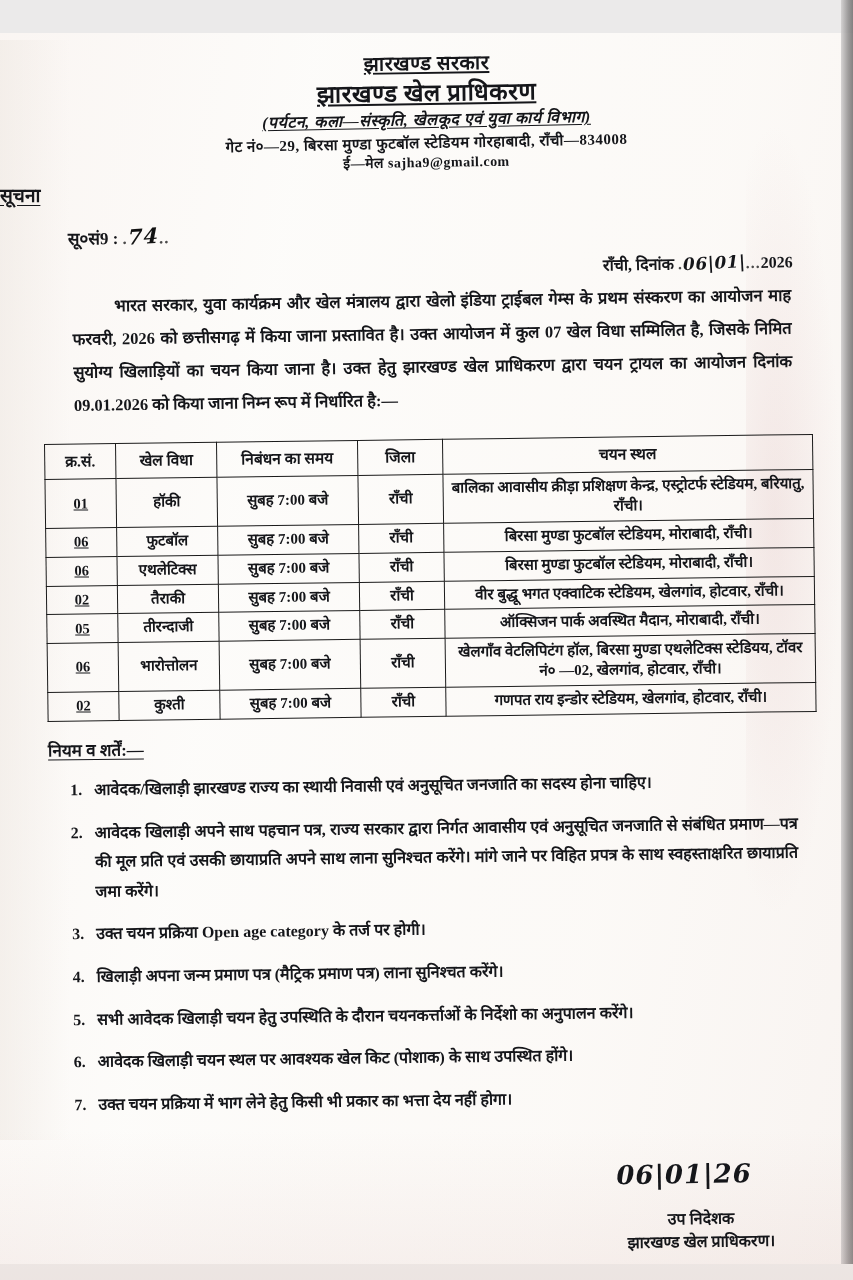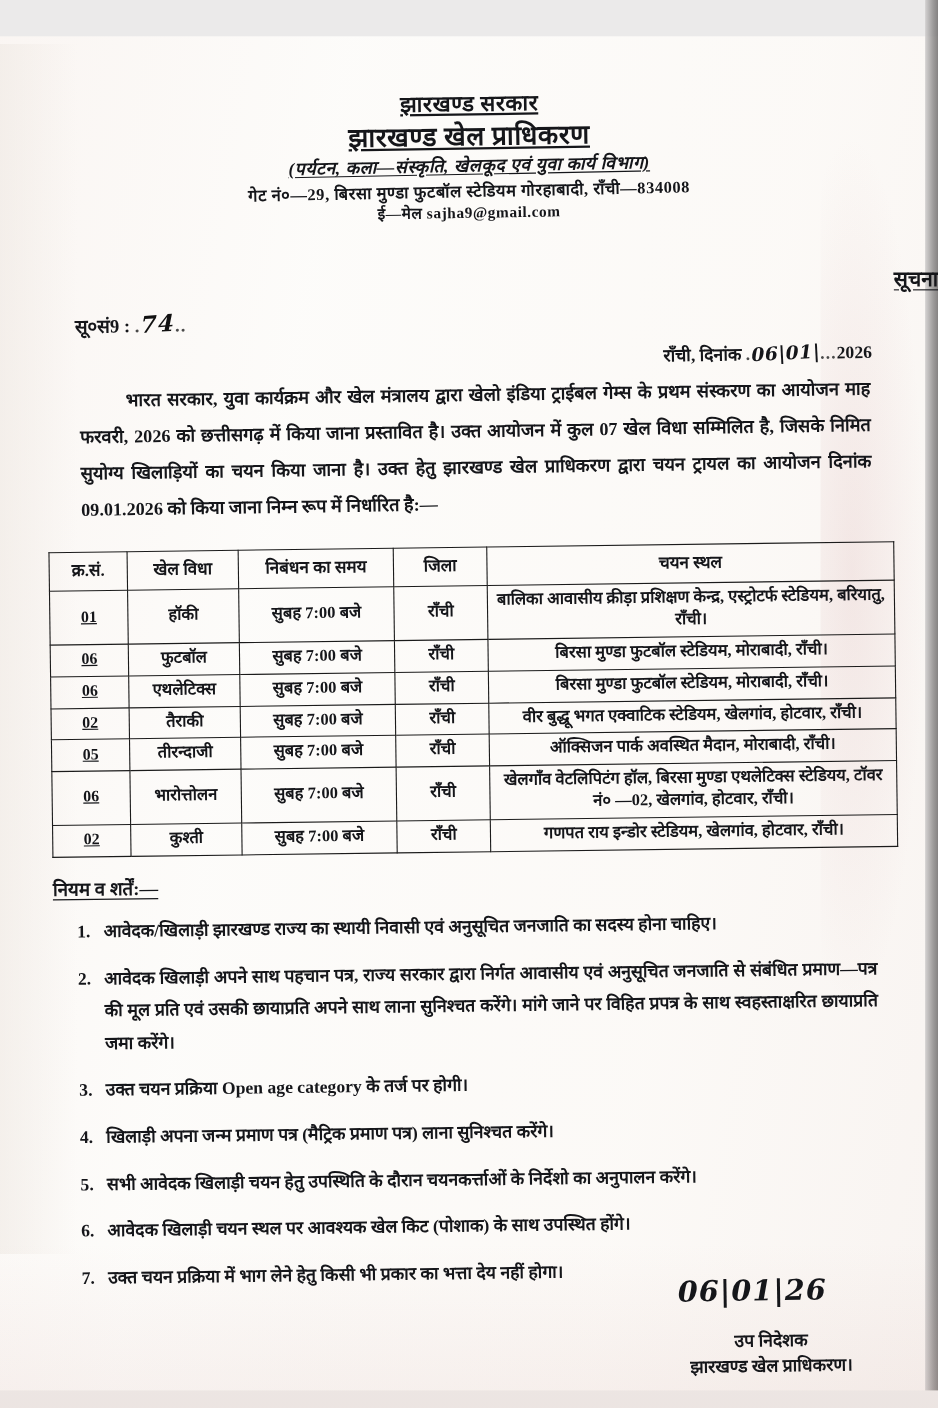--- a/index.html
+++ b/index.html
@@ -53,21 +53,21 @@
 
   .content {
     position: absolute;
     left: 0; top: 0;
     width: 853px; height: 1280px;
   }
 
   
   .hdr {
     text-align: center;
-    margin-top: 84px;
+    margin-top: 52px;
   }
   .hdr-line {
     font-weight: bold;
     letter-spacing: .5px;
     line-height: 1.18;
   }
   .u { text-decoration: underline; text-underline-offset: 2px; }
   .hdr-govt {
     font-size: 20px;
     transform: rotate(-0.8deg);
@@ -92,24 +92,24 @@
   }
   .hdr-mail {
     font-size: 14px;
     font-weight: bold;
     margin-top: 3px;
     transform: rotate(-0.9deg);
   }
 
   
   .suchana {
-    text-align: right;
+    text-align: left;
     font-size: 19px;
     font-weight: bold;
-    margin-top: 36px;
+    margin-top: 10px;
     text-decoration: underline;
     text-underline-offset: 3px;
   }
 
   
   .meta {
     position: relative;
     height: 62px;
     margin-top: 8px;
   }

